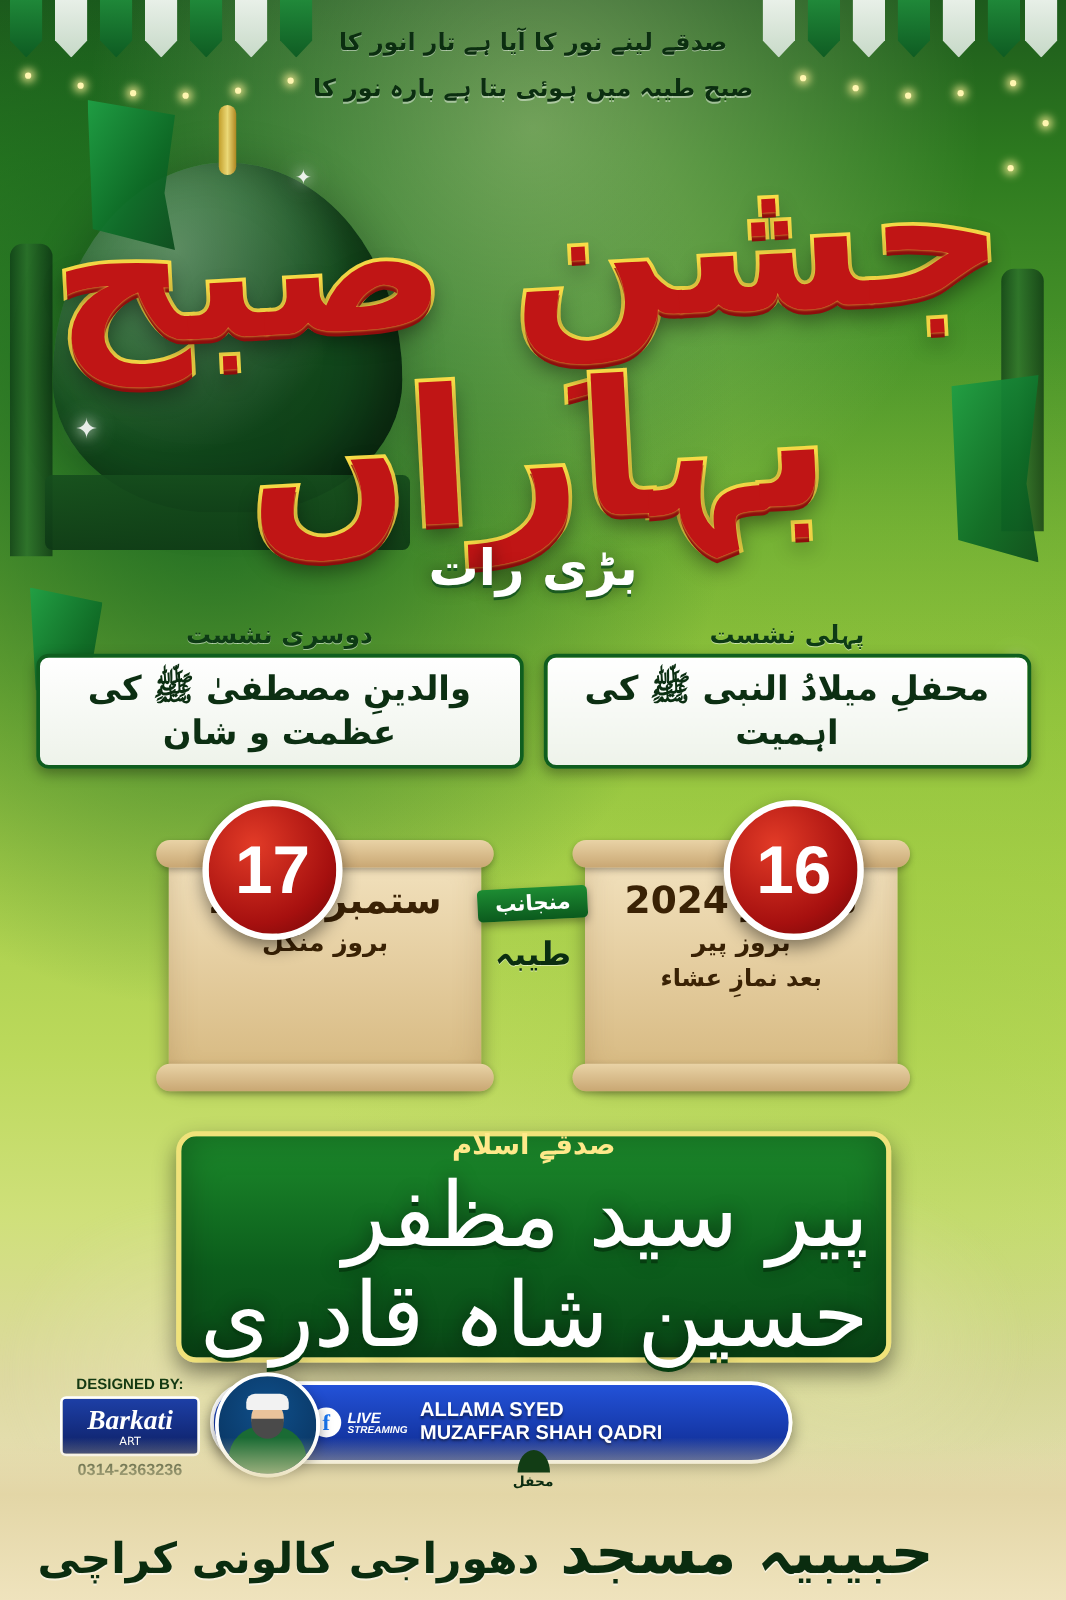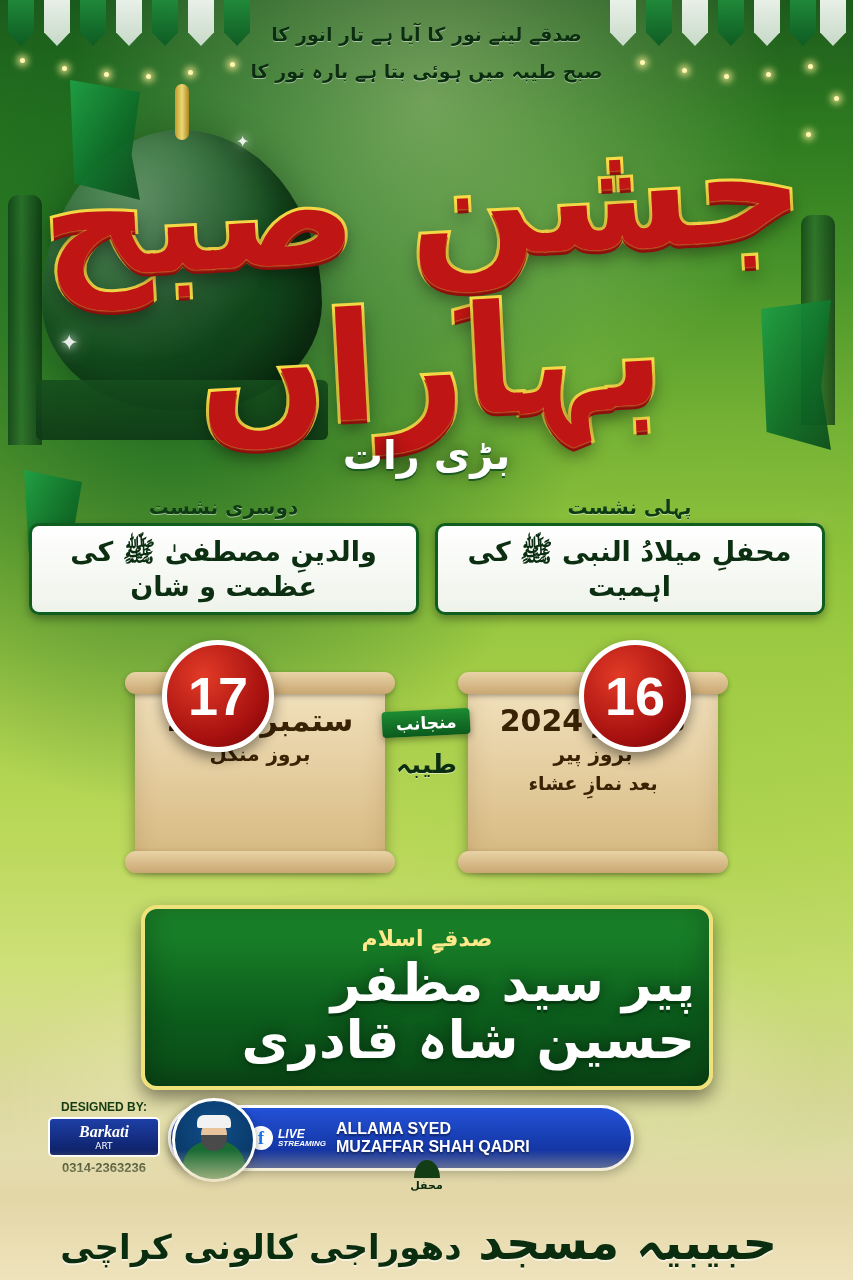--- a/index.html
+++ b/index.html
@@ -200,34 +200,34 @@
   .speaker-panel{
     position:absolute; top:905px; left:141px; width:572px; height:185px;
     background:linear-gradient(180deg,#1c8a2b,#0c5d1c 60%,#0a4a17);
     border:4px solid #f0e27a; border-radius:16px;
     box-shadow:0 8px 18px rgba(0,0,0,0.45), inset 0 0 30px rgba(0,0,0,0.3);
     display:flex; flex-direction:column; align-items:center; justify-content:center;
     gap:4px; padding:8px 14px;
   }
   .speaker-title{ font-size:22px; font-weight:bold; color:#ffe98a; }
   .speaker-name{
-    font-size:52px; font-weight:bold; color:#ffffff; line-height:1.1;
+    font-size:72px; font-weight:normal; color:#ffffff; line-height:1.1;
     text-shadow:0 3px 0 #063d10, 0 0 16px rgba(0,0,0,0.45);
   }
 
   
   .designer{
     position:absolute; left:48px; top:1100px; width:112px; text-align:center;
   }
   .designer-label{ font-size:12px; font-weight:bold; color:#143a12; }
   .designer-box{
     margin-top:3px; background:linear-gradient(180deg,#1d3fa6,#0d1f63);
     border:2px solid #fff; border-radius:5px; padding:4px 2px; color:#fff;
   }
-  .designer-brand{ font-family:"Liberation Serif", serif; font-size:16px; font-style:italic; font-weight:bold; }
+  .designer-brand{ font-family:"Liberation Serif", serif; font-size:22px; font-style:italic; font-weight:bold; }
   .designer-sub{ font-size:9px; }
   .designer-phone{ margin-top:3px; font-size:13px; font-weight:bold; color:#10250c; }
 
   
   .live-bar{
     position:absolute; left:168px; top:1105px; width:466px; height:66px;
     background:linear-gradient(180deg,#2352d8,#0e2a8e);
     border:3px solid #ffffff; border-radius:33px;
     box-shadow:0 5px 12px rgba(0,0,0,0.4);
     display:flex; align-items:center; padding-left:78px; gap:10px;
@@ -274,21 +274,21 @@
     position:absolute; left:50%; bottom:88px; transform:translateX(-50%);
     width:54px; text-align:center; color:#0b2c10; font-size:11px; font-weight:bold;
     line-height:1.1;
   }
   .footer-logo .dome-mini{
     width:26px; height:18px; margin:0 auto 2px;
     border-radius:50% 50% 0 0 / 100% 100% 0 0;
     background:#123d15;
   }
   .footer-name{
-    position:absolute; left:0; bottom:14px; width:777px; text-align:right;
+    position:absolute; left:0; bottom:14px; width:777px; text-align:center;
     font-size:48px; font-weight:bold; color:#0a2c0f;
     text-shadow:0 2px 0 rgba(255,255,255,0.5);
     line-height:1.15;
   }
   .footer-sub{
     position:absolute; left:0; bottom:10px; width:853px; text-align:center;
   }
 </style>
 </head>
 <body>

